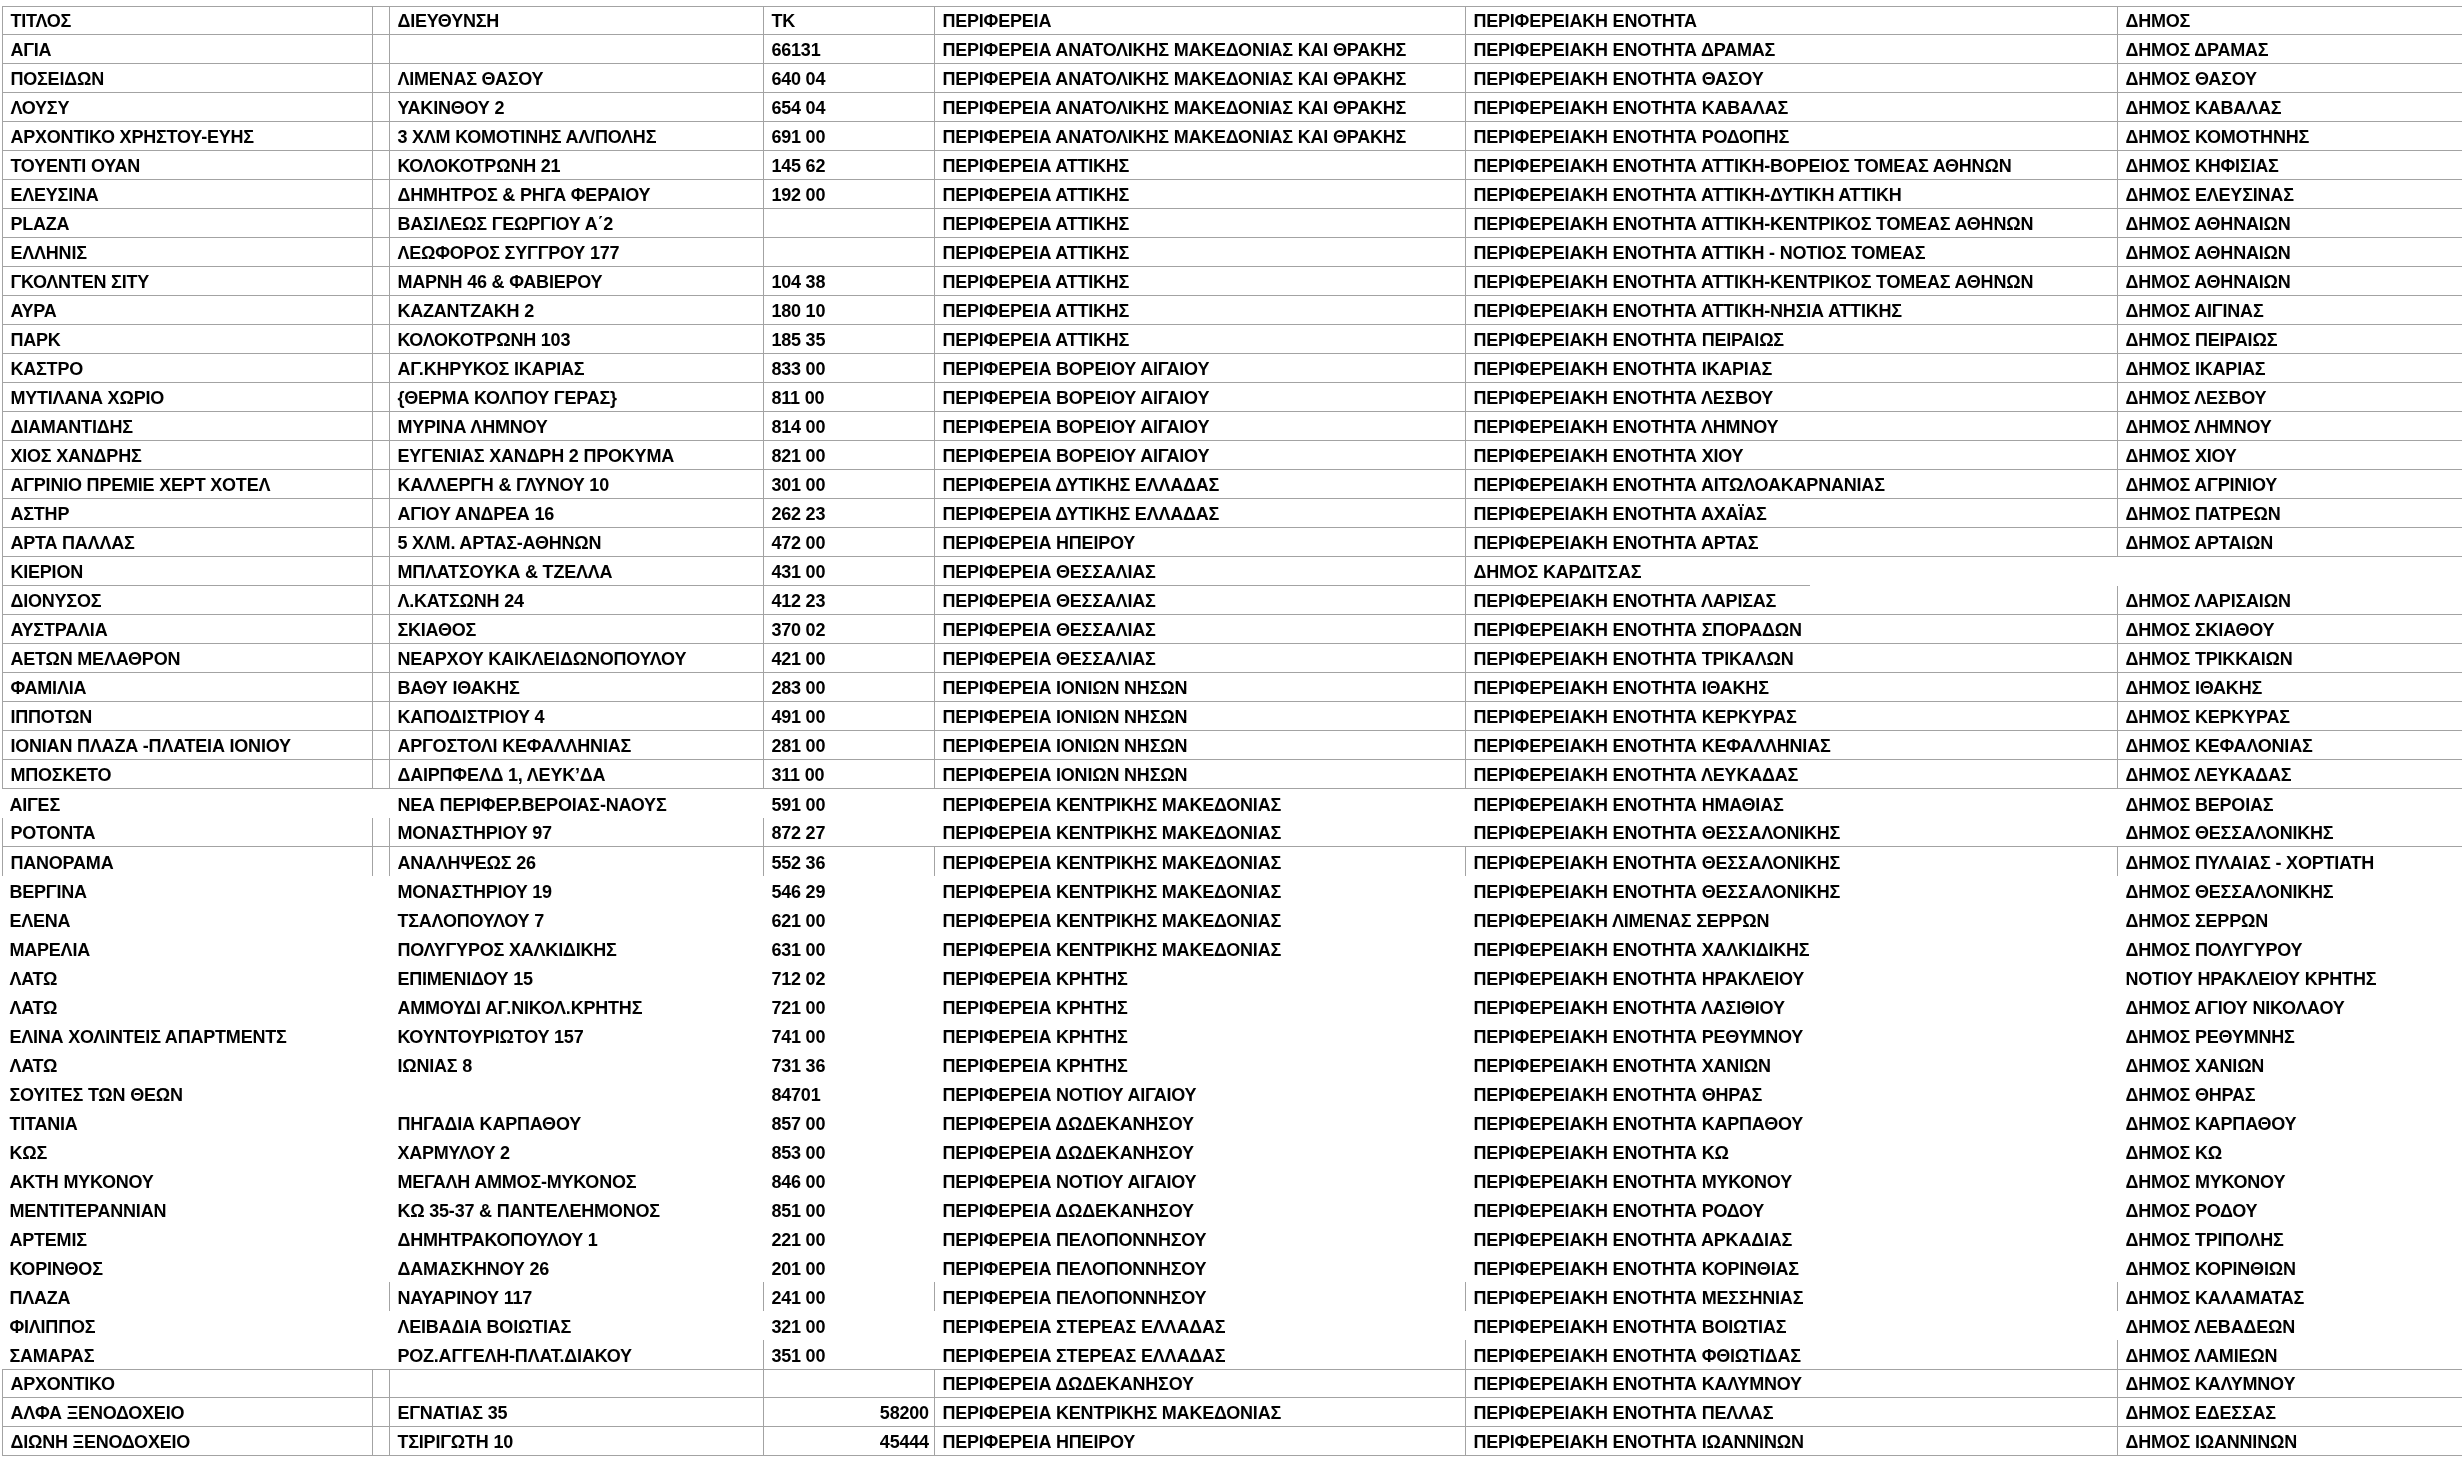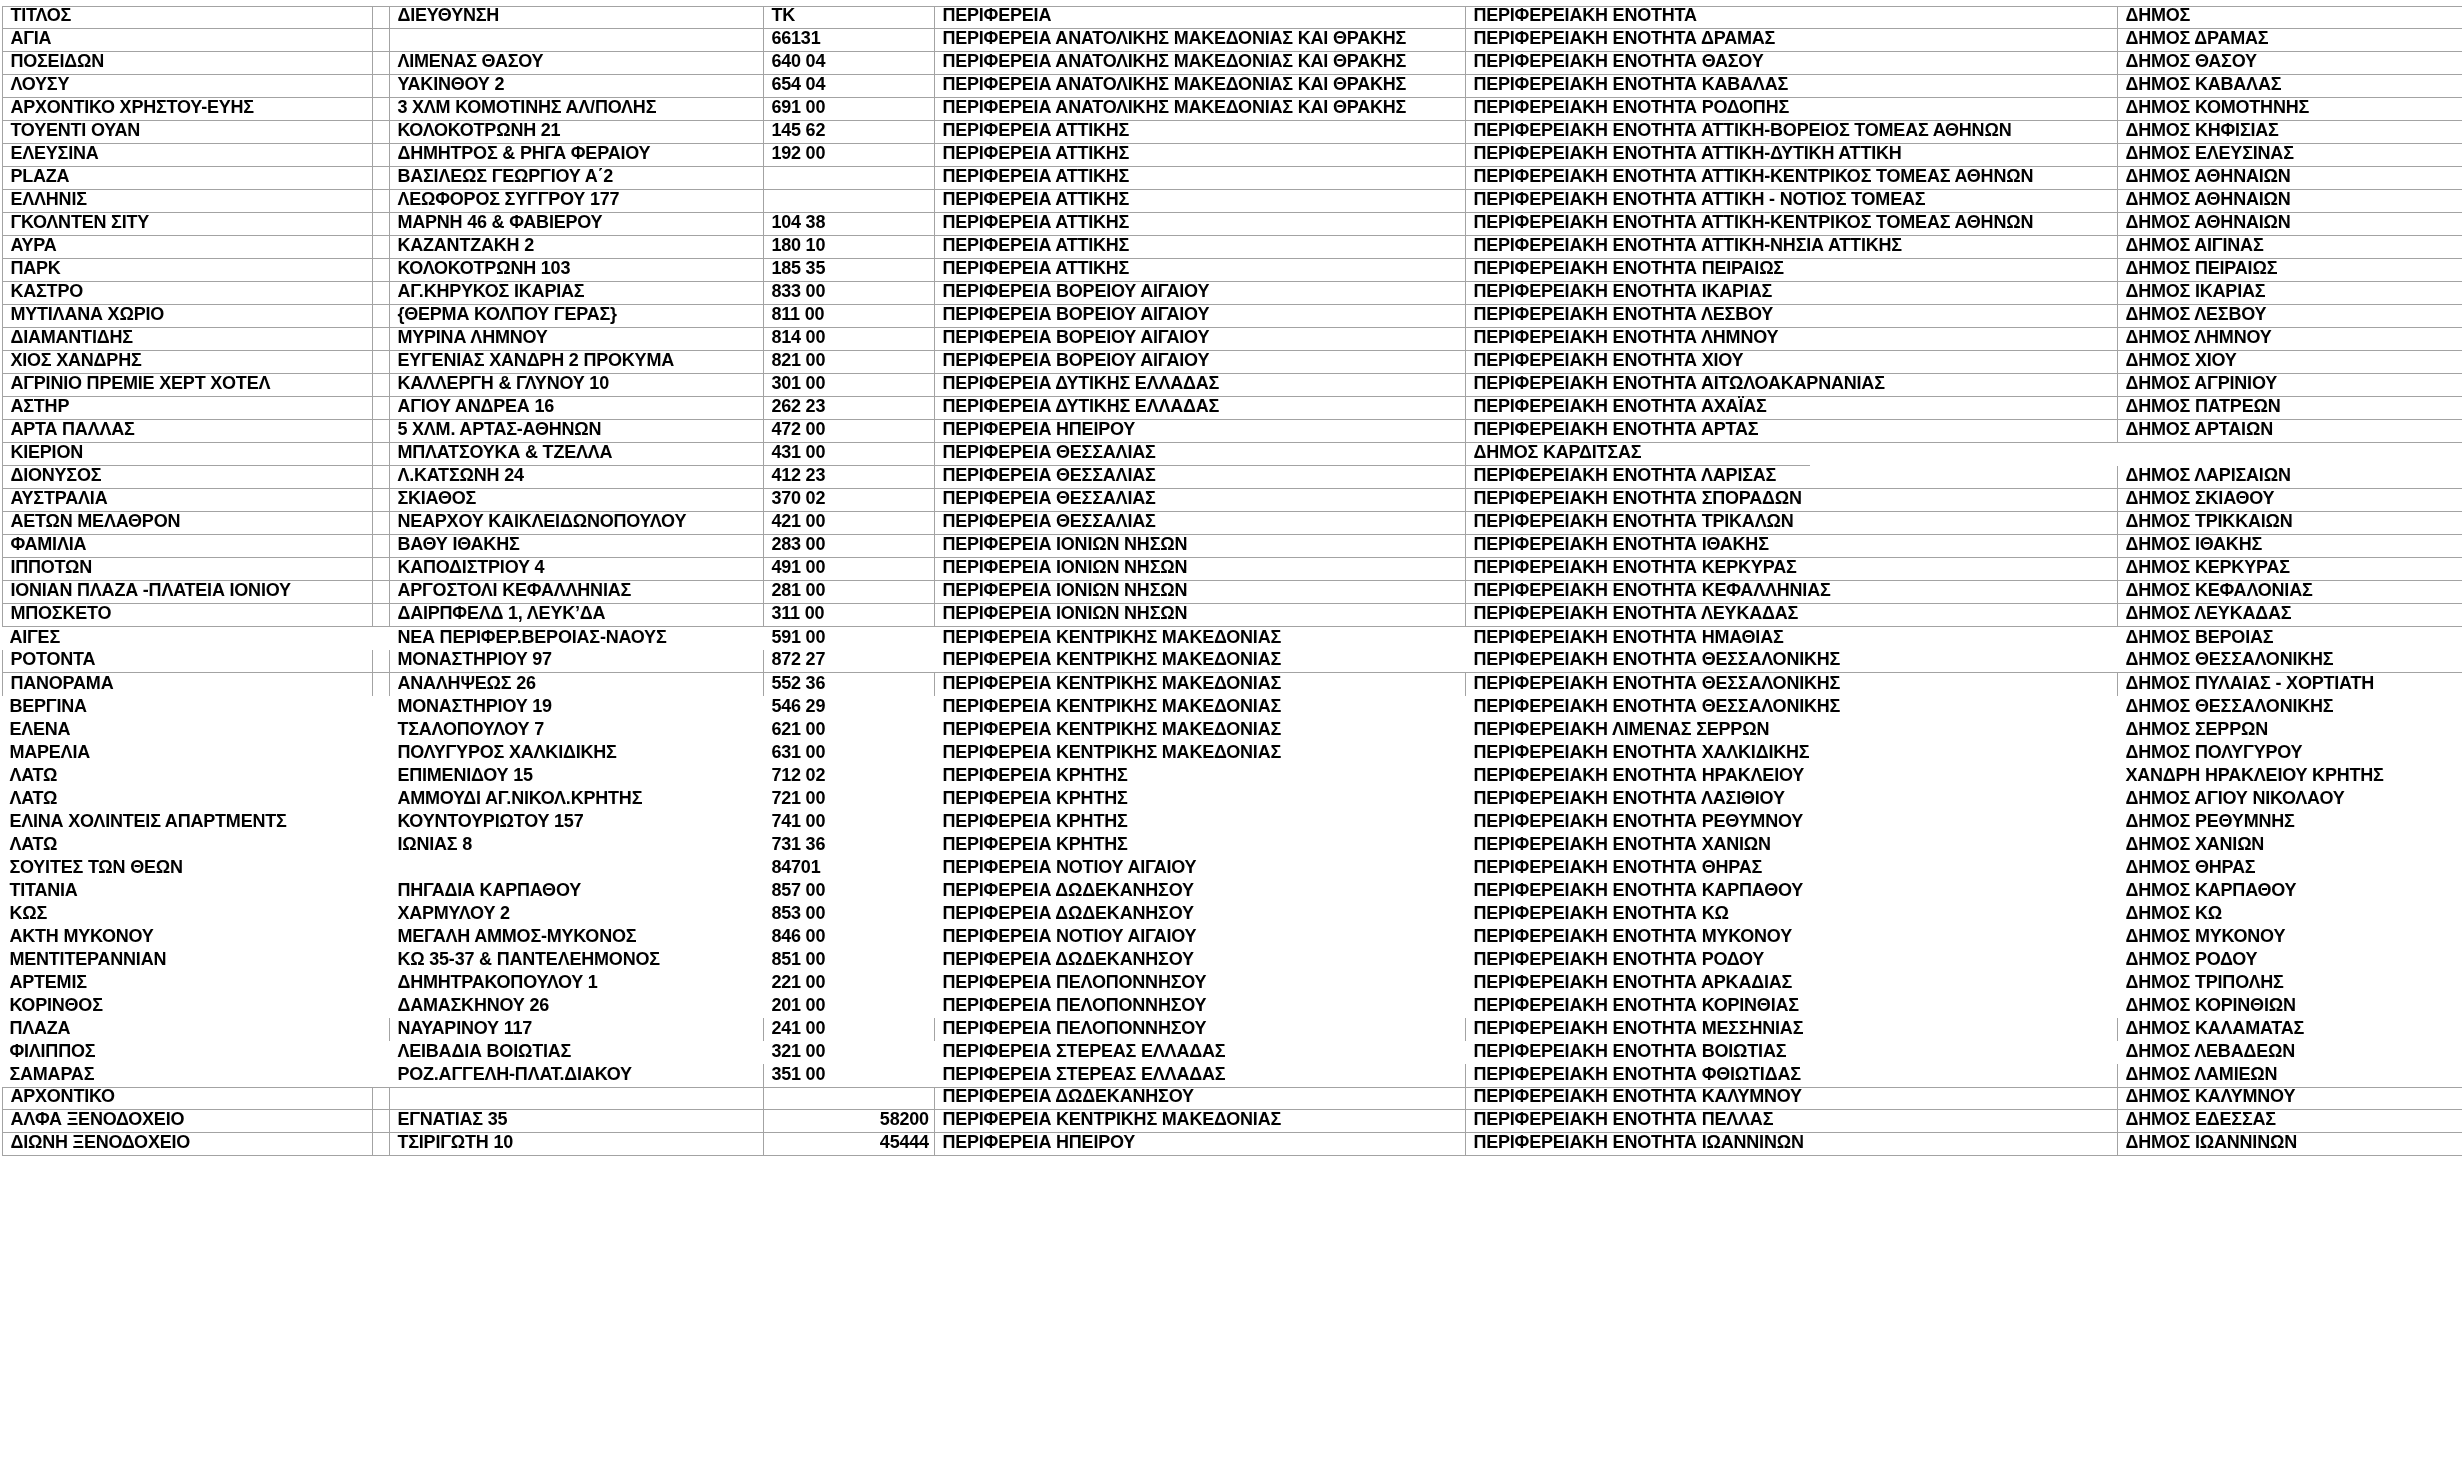--- a/index.html
+++ b/index.html
@@ -13,21 +13,21 @@
     background:var(--bg);
     font-family:"Liberation Sans",sans-serif;
     overflow:hidden;
     position:relative;
   }
   #sheet{
     position:absolute;left:1.6px;top:6.2px;width:2461px;
   }
   .row{
     display:flex;
-    height:23px;
+    height:29px;
     box-sizing:border-box;
   }
   .cell{
     box-sizing:border-box;
     display:flex;
     align-items:flex-end;
     padding:0 0 4.7px 7.8px;
     font-weight:700;
     font-size:18px;
     letter-spacing:-0.2px;
@@ -356,21 +356,21 @@
       <div class="cell c5">ΠΕΡΙΦΕΡΕΙΑΚΗ ΕΝΟΤΗΤΑ ΧΑΛΚΙΔΙΚΗΣ</div>
       <div class="cell c6">ΔΗΜΟΣ ΠΟΛΥΓΥΡΟΥ</div>
     </div>
     <div class="row">
       <div class="cell c0">ΛΑΤΩ</div>
       <div class="cell c1"></div>
       <div class="cell c2">ΕΠΙΜΕΝΙΔΟΥ 15</div>
       <div class="cell c3">712 02</div>
       <div class="cell c4">ΠΕΡΙΦΕΡΕΙΑ ΚΡΗΤΗΣ</div>
       <div class="cell c5">ΠΕΡΙΦΕΡΕΙΑΚΗ ΕΝΟΤΗΤΑ ΗΡΑΚΛΕΙΟΥ</div>
-      <div class="cell c6">ΧΑΝΔΡΗ ΗΡΑΚΛΕΙΟΥ ΚΡΗΤΗΣ</div>
+      <div class="cell c6">ΝΟΤΙΟΥ ΗΡΑΚΛΕΙΟΥ ΚΡΗΤΗΣ</div>
     </div>
     <div class="row">
       <div class="cell c0">ΛΑΤΩ</div>
       <div class="cell c1"></div>
       <div class="cell c2">ΑΜΜΟΥΔΙ ΑΓ.ΝΙΚΟΛ.ΚΡΗΤΗΣ</div>
       <div class="cell c3">721 00</div>
       <div class="cell c4">ΠΕΡΙΦΕΡΕΙΑ ΚΡΗΤΗΣ</div>
       <div class="cell c5">ΠΕΡΙΦΕΡΕΙΑΚΗ ΕΝΟΤΗΤΑ ΛΑΣΙΘΙΟΥ</div>
       <div class="cell c6">ΔΗΜΟΣ ΑΓΙΟΥ ΝΙΚΟΛΑΟΥ</div>
     </div>

